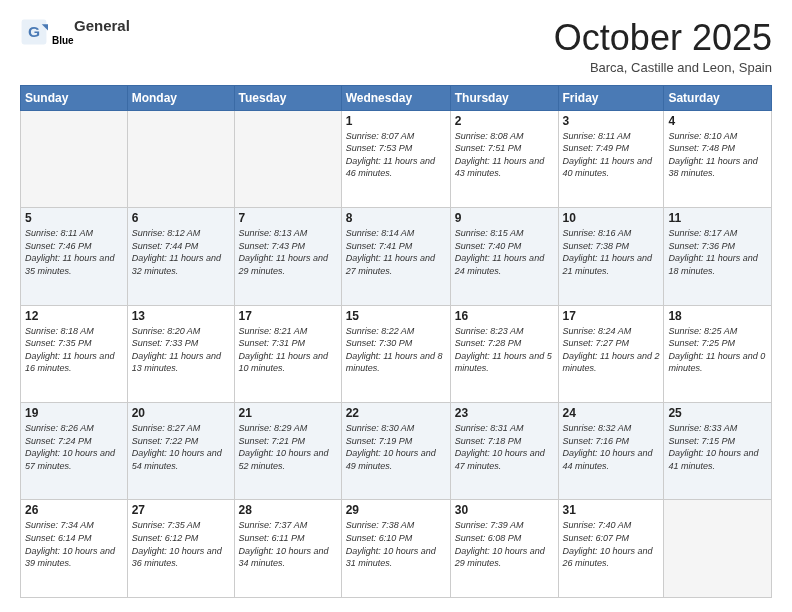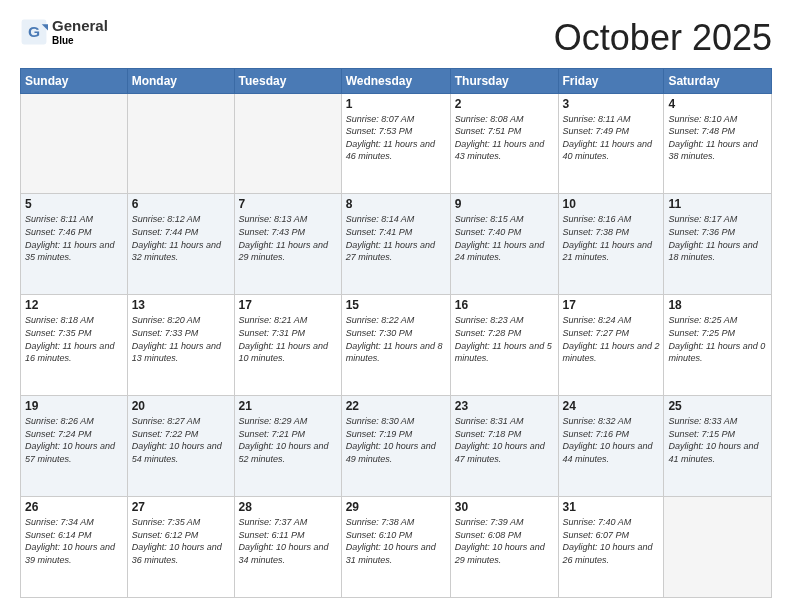--- a/index.html
+++ b/index.html
@@ -30,20 +30,21 @@
     }
     .logo-text {
       display: flex;
       flex-direction: column;
       line-height: 1.1;
     }
     .logo-general {
       font-size: 15px;
       font-weight: bold;
       color: #333;
+      margin-left: 22px;
     }
     .logo-blue {
       font-size: 10px;
       font-weight: bold;
       color: #000000;
     }
     .logo-icon {
       width: 28px;
       height: 28px;
     }
@@ -116,20 +117,21 @@
         <text x="18" y="24" text-anchor="middle" font-size="20" font-weight="bold" fill="#4a7ab5">G</text>
         <polygon points="28,8 36,8 36,16" fill="#4a7ab5"></polygon>
       </svg>
       <div class="logo-text">
         <span class="logo-general">General</span>
         <span class="logo-blue">Blue</span>
       </div>
     </div>
     <div class="title-block">
       <div class="month-title">October 2025</div>
+      <div class="subtitle">Barca, Castille and Leon, Spain</div>
     </div>
   </div>
 
   <table class="calendar">
     <thead>
       <tr>
         <th>Sunday</th>
         <th>Monday</th>
         <th>Tuesday</th>
         <th>Wednesday</th>

